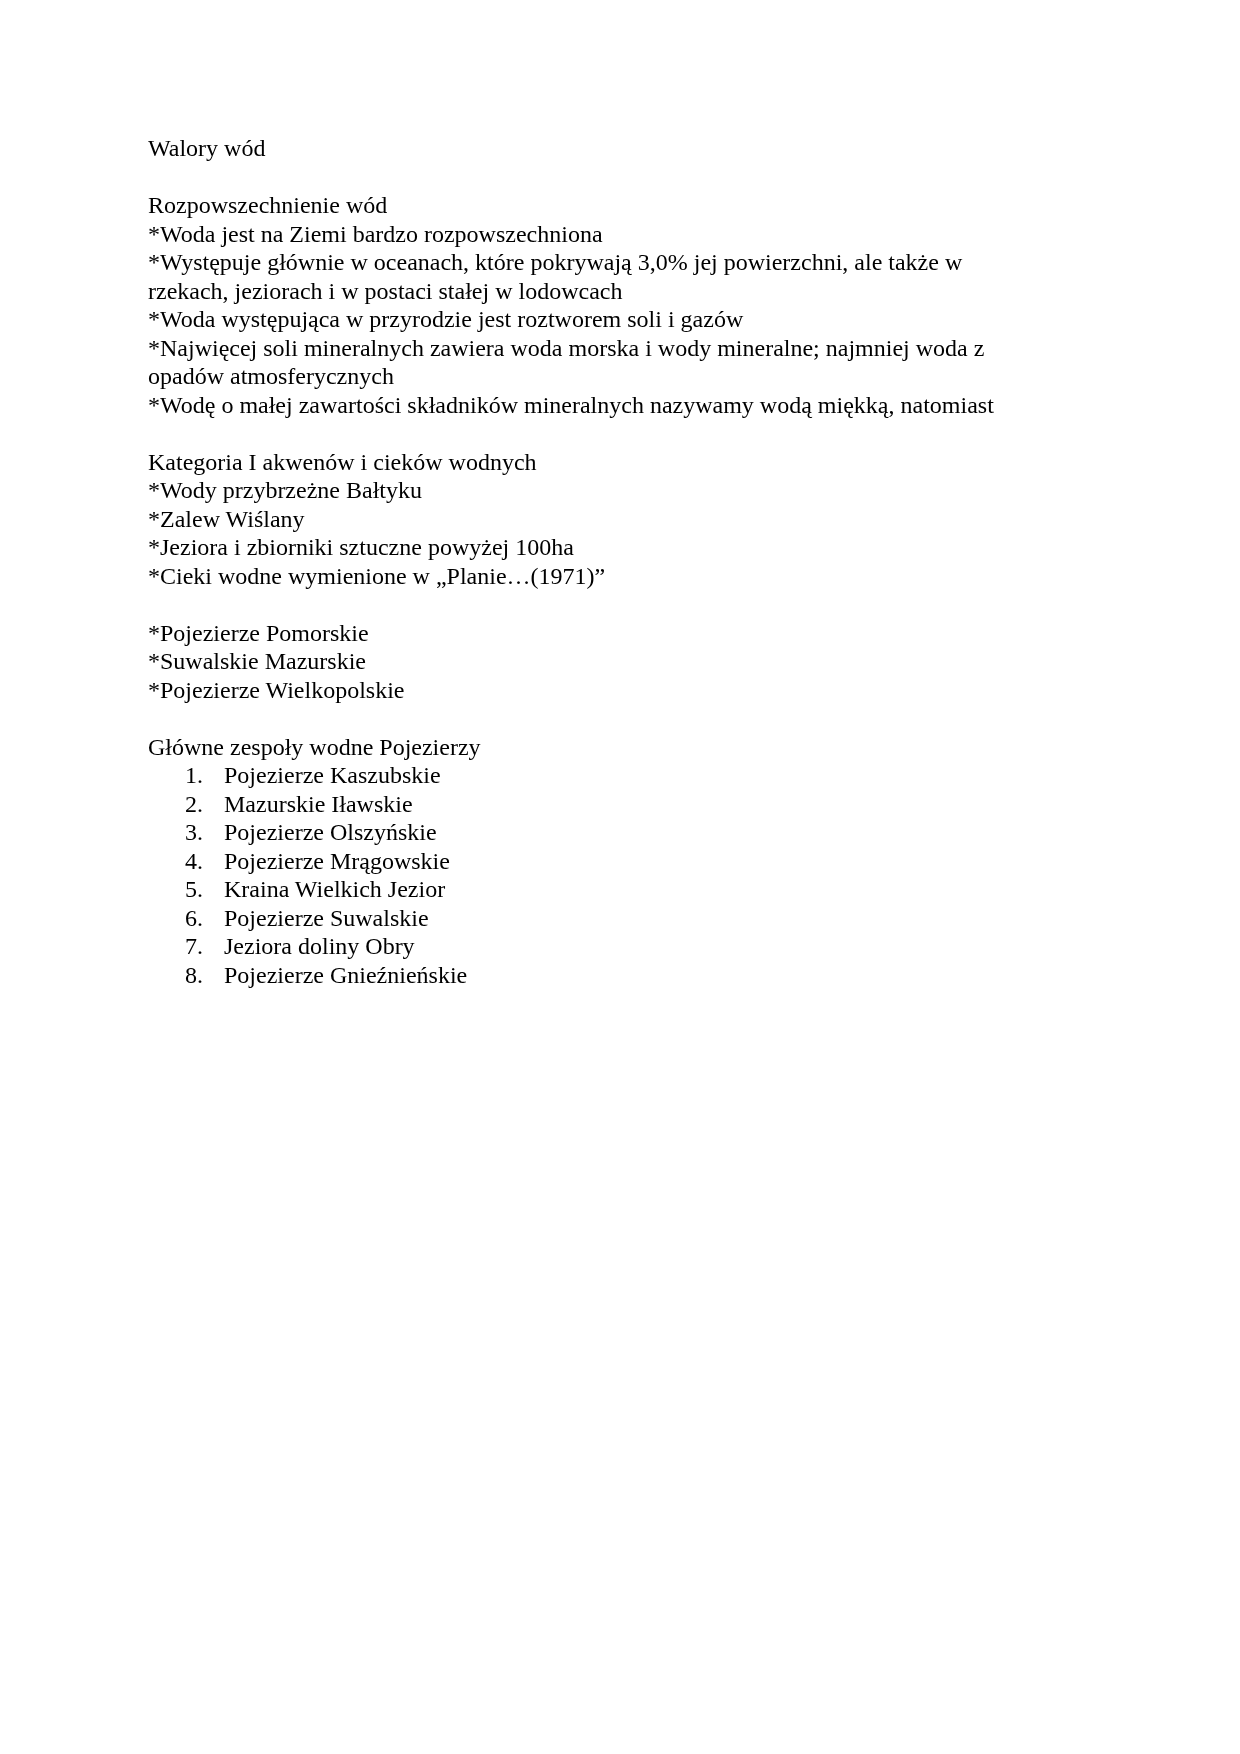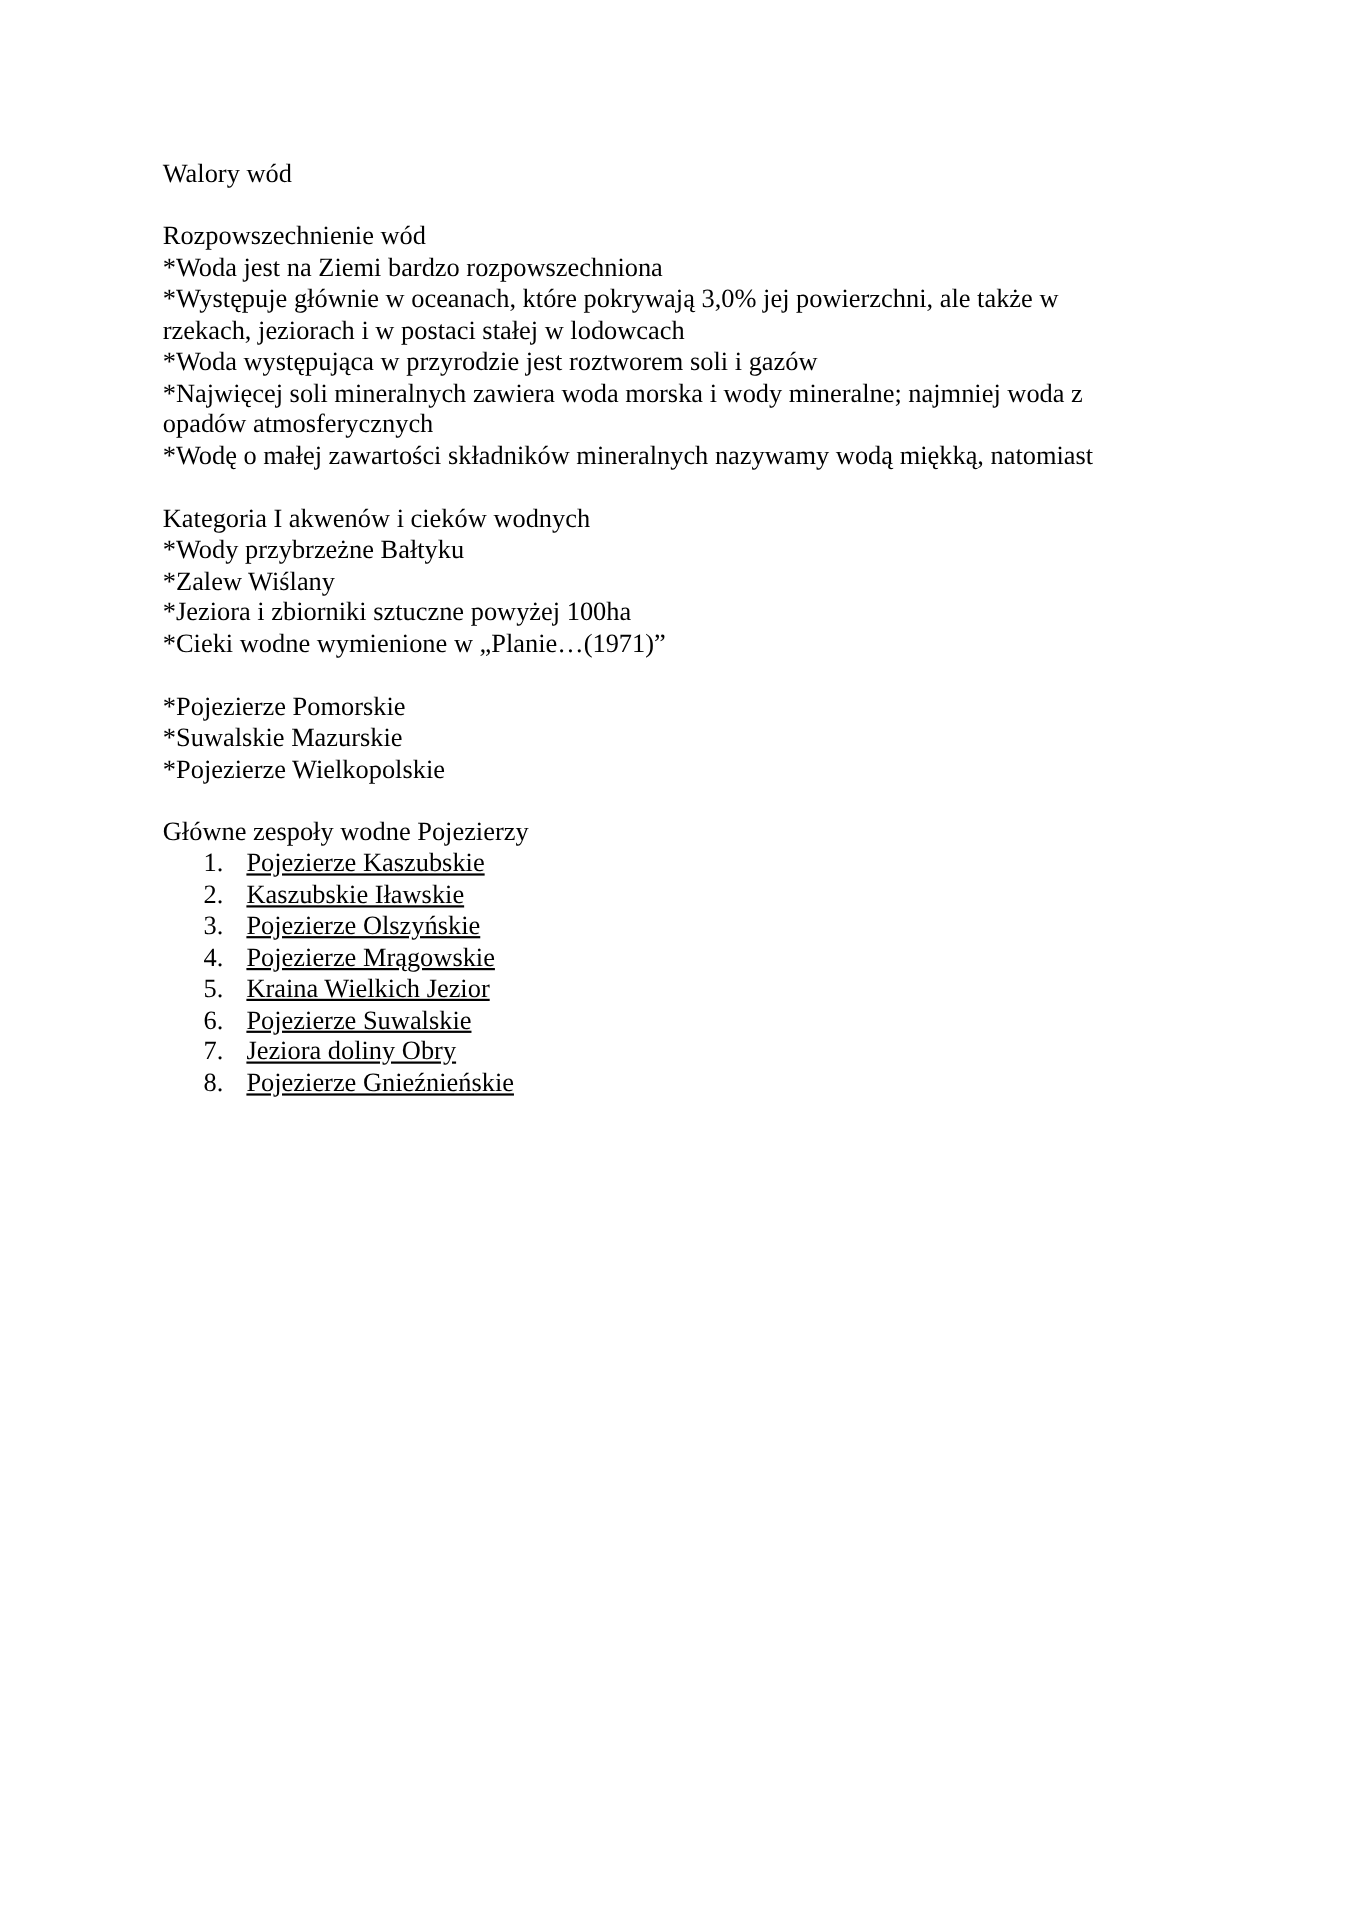--- a/index.html
+++ b/index.html
@@ -9,39 +9,38 @@
   body {
     width: 1240px;
     height: 1754px;
     background: #ffffff;
     position: relative;
     overflow: hidden;
   }
   #doc {
     position: absolute;
     left: 148px;
-    top: 144px;
+    top: 134px;
     right: 148px;
     color: #000000;
     font-family: "Liberation Serif", "DejaVu Serif", serif;
     font-size: 24px;
     line-height: 28.5px;
     font-weight: 400;
   }
   .line {
     height: 28.5px;
     white-space: pre;
   }
   .blank-line {
     height: 28.5px;
   }
   .list-row {
     height: 28.5px;
     white-space: pre;
-    text-decoration: underline;
   }
   .list-number {
     display: inline-block;
     margin-left: 37px;
     width: 39px;
     white-space: pre;
   }
   .list-text {
     white-space: pre;
   }
@@ -66,20 +65,20 @@
     <div class="line">*Zalew Wiślany</div>
     <div class="line">*Jeziora i zbiorniki sztuczne powyżej 100ha</div>
     <div class="line">*Cieki wodne wymienione w „Planie…(1971)”</div>
     <div class="blank-line">&nbsp;</div>
     <div class="line">*Pojezierze Pomorskie</div>
     <div class="line">*Suwalskie Mazurskie</div>
     <div class="line">*Pojezierze Wielkopolskie</div>
     <div class="blank-line">&nbsp;</div>
     <div class="line">Główne zespoły wodne Pojezierzy</div>
     <div class="list-row"><span class="list-number">1.</span><span class="list-text">Pojezierze Kaszubskie</span></div>
-    <div class="list-row"><span class="list-number">2.</span><span class="list-text">Kaszubskie Iławskie</span></div>
+    <div class="list-row"><span class="list-number">2.</span><span class="list-text">Mazurskie Iławskie</span></div>
     <div class="list-row"><span class="list-number">3.</span><span class="list-text">Pojezierze Olszyńskie</span></div>
     <div class="list-row"><span class="list-number">4.</span><span class="list-text">Pojezierze Mrągowskie</span></div>
     <div class="list-row"><span class="list-number">5.</span><span class="list-text">Kraina Wielkich Jezior</span></div>
     <div class="list-row"><span class="list-number">6.</span><span class="list-text">Pojezierze Suwalskie</span></div>
     <div class="list-row"><span class="list-number">7.</span><span class="list-text">Jeziora doliny Obry</span></div>
     <div class="list-row"><span class="list-number">8.</span><span class="list-text">Pojezierze Gnieźnieńskie</span></div>
   </main>
 
 </body></html>

